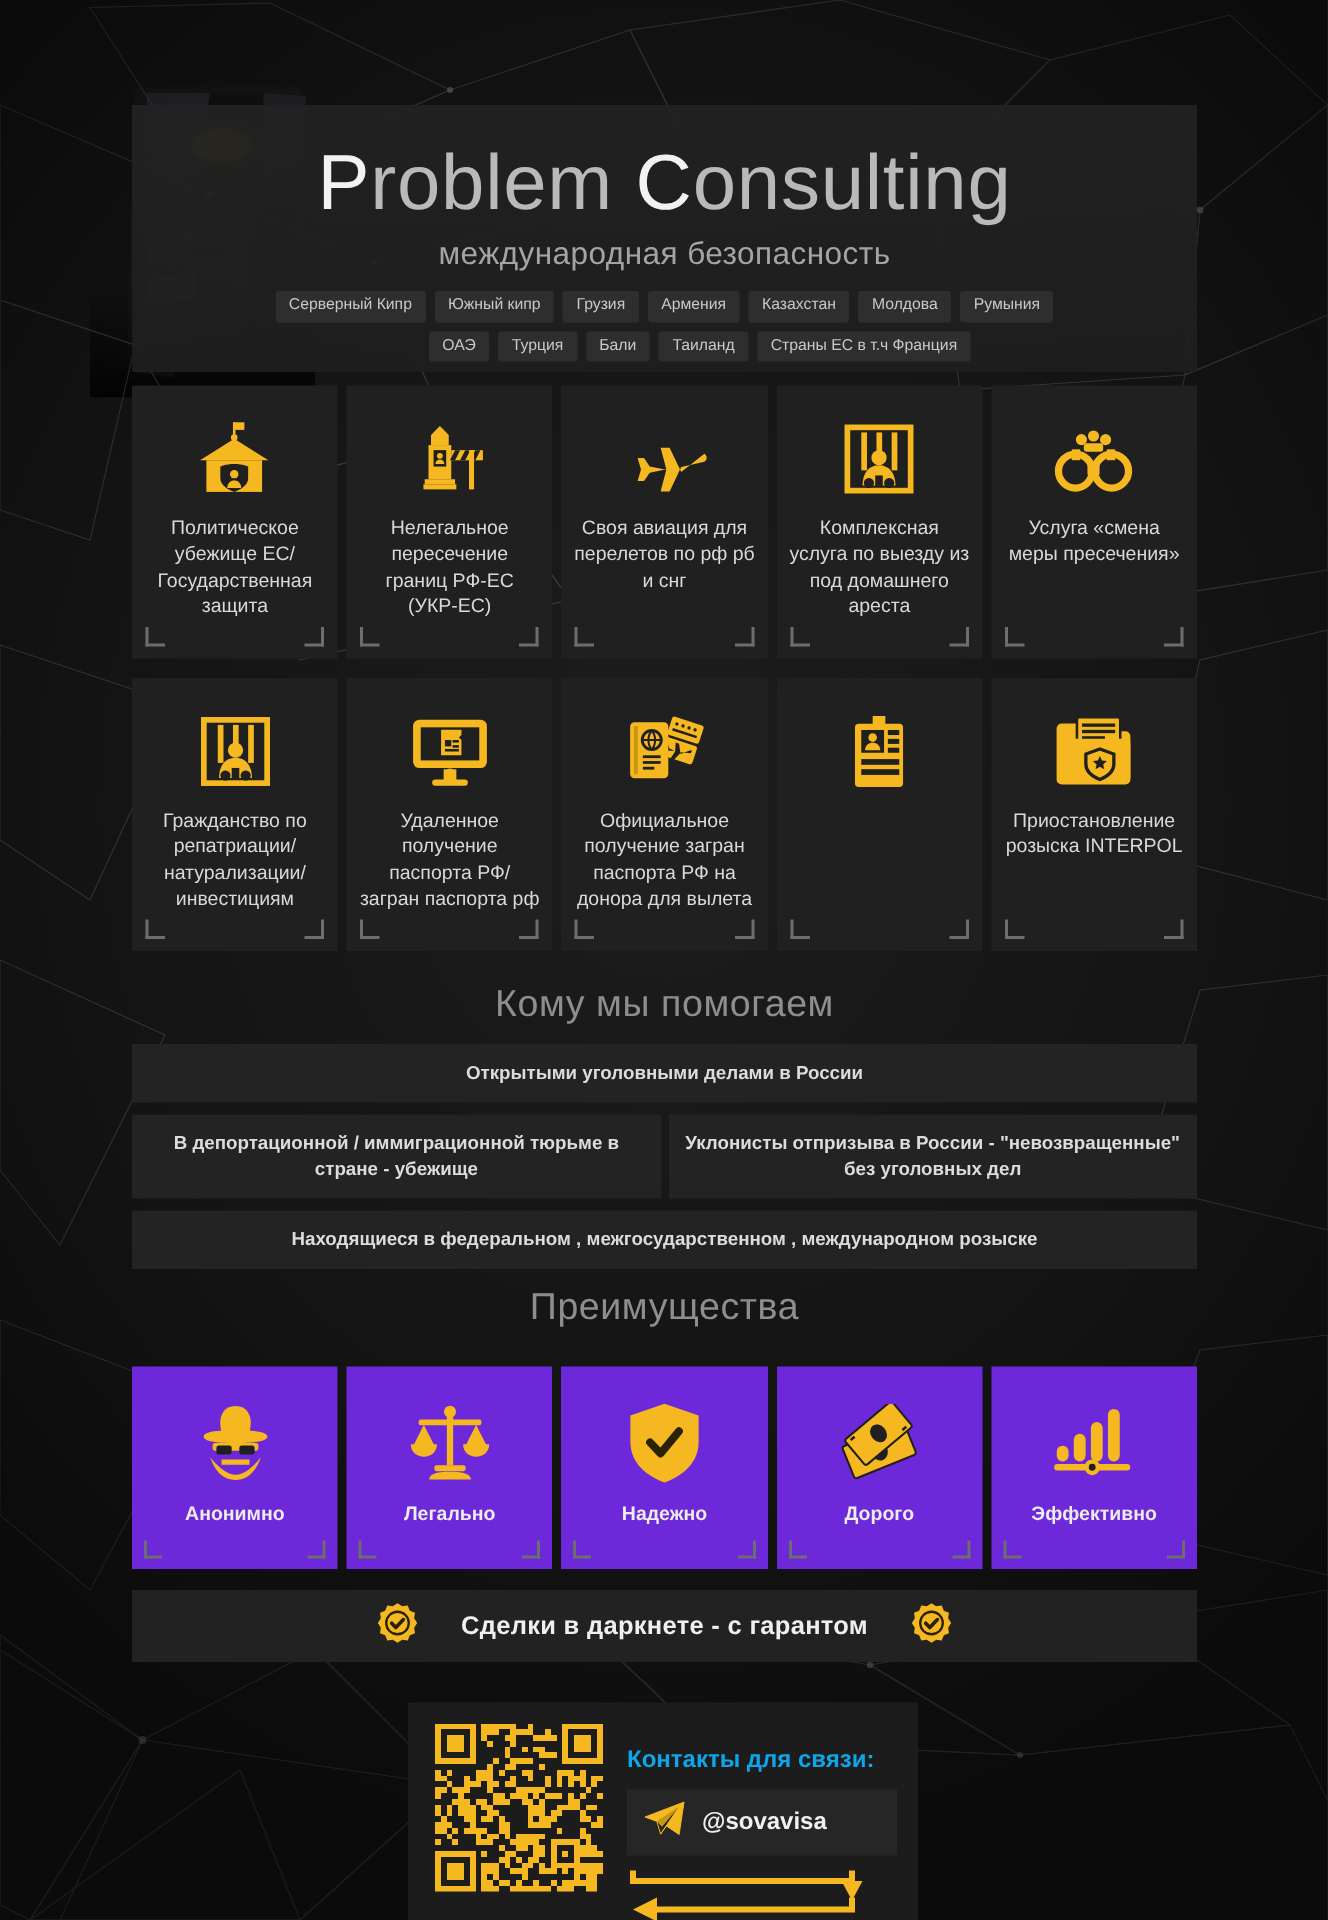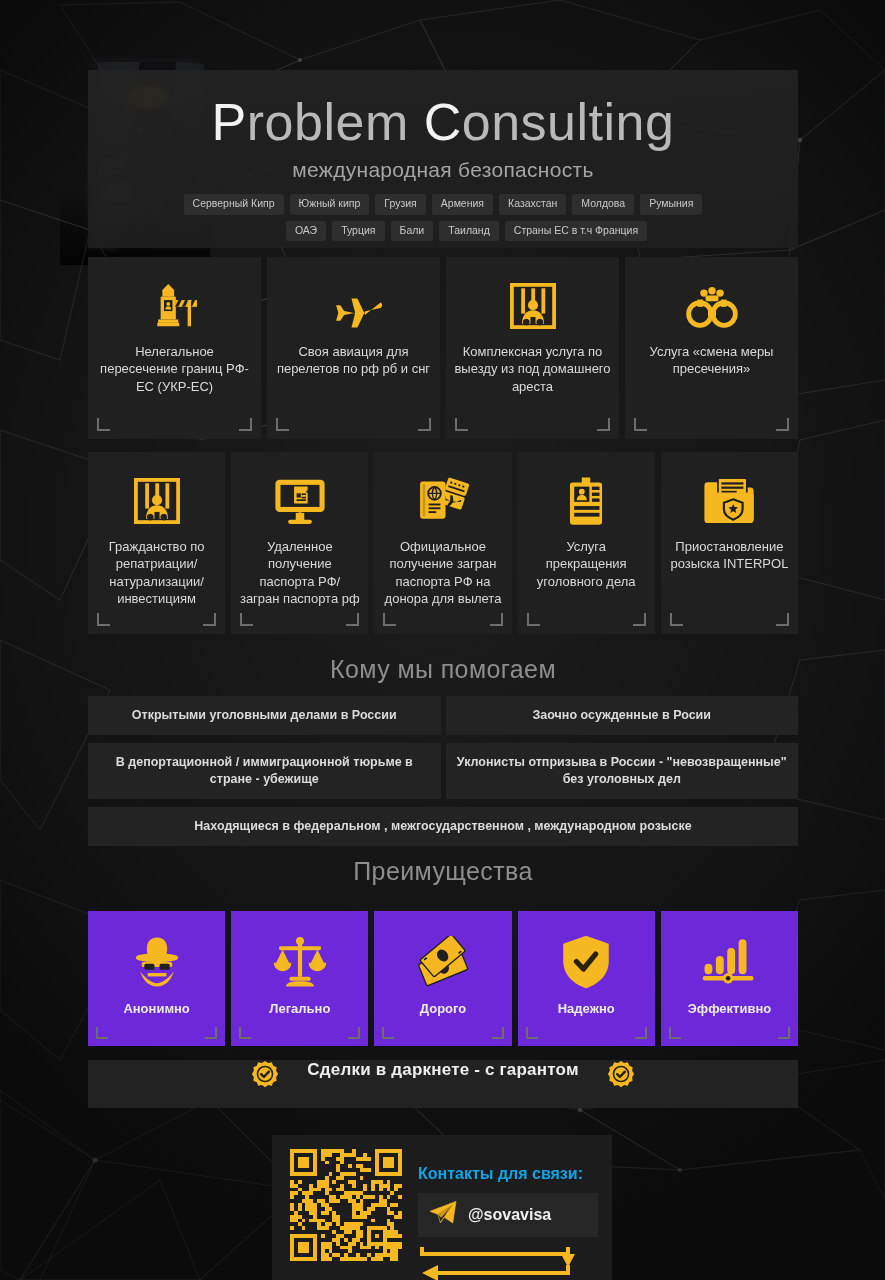--- a/index.html
+++ b/index.html
@@ -201,20 +201,21 @@
   }
   .adv-card .brk.l { left: 8px; border-left-width: 2px; border-bottom-width: 2px; }
   .adv-card .brk.r { right: 8px; border-right-width: 2px; border-bottom-width: 2px; }
 
   
   #guarantee {
     top: 1060px;
     height: 48px;
     background: #222222;
     display: flex;
+    align-items: center;
     justify-content: center;
     gap: 28px;
   }
   #guarantee .g-text {
     font-size: 17px;
     font-weight: 700;
     color: #efefef;
     letter-spacing: 0.2px;
   }
 
@@ -403,20 +404,37 @@
         <span class="tag">Бали</span>
         <span class="tag">Таиланд</span>
         <span class="tag">Страны ЕС в т.ч Франция</span>
       </div>
   </div>
 
   <div id="services-row-1" class="col cardrow">
       <div class="card">
         <div class="ico">
           <svg width="54" height="54" viewBox="0 0 64 64">
+    <rect x="30" y="3" width="9" height="6" fill="#F5B820"></rect>
+            <rect x="30" y="3" width="2" height="11" fill="#F5B820"></rect>
+    <circle cx="31" cy="15" r="2.6" fill="#F5B820"></circle>
+    <path d="M31 16 L58 33 H4 Z" fill="#F5B820"></path>
+    <rect x="9" y="33" width="44" height="25" fill="#F5B820"></rect>
+    <path d="M31 36 c7 0 11 2 11 2 v9 c0 6-6 9-11 11 c-5-2-11-5-11-11 v-9 s4-2 11-2z" fill="#202020"></path>
+    <circle cx="31" cy="44" r="3.3" fill="#F5B820"></circle>
+    <path d="M25.5 55 c0-4 2.6-6 5.5-6 s5.5 2 5.5 6z" fill="#F5B820"></path>
+  </svg>
+        </div>
+        <div class="label">Политическое убежище ЕС/ Государственная защита</div>
+        <span class="brk l"></span>
+        <span class="brk r"></span>
+      </div>
+      <div class="card">
+        <div class="ico">
+          <svg width="54" height="54" viewBox="0 0 64 64">
     <path d="M17 13 L24 6 L31 13 V21 H17 Z" fill="#F5B820"></path>
     <rect x="15" y="21" width="18" height="27" fill="#F5B820"></rect>
     <rect x="19" y="25" width="10" height="13" fill="#202020"></rect>
     <circle cx="24" cy="29.5" r="2.3" fill="#F5B820"></circle>
     <path d="M20.5 36 c0-2.4 1.6-3.6 3.5-3.6 s3.5 1.2 3.5 3.6z" fill="#F5B820"></path>
     <rect x="12" y="48" width="24" height="4" fill="#F5B820"></rect>
     <rect x="11" y="52" width="26" height="4" fill="#F5B820"></rect>
     <rect x="33" y="25" width="25" height="8" fill="#F5B820"></rect>
     <g fill="#202020">
               <path d="M36 25 l4 0 -4 8 -4 0z"></path>
@@ -561,21 +579,20 @@
               <rect x="39" y="15" width="9" height="4"></rect>
               <rect x="39" y="22" width="9" height="4"></rect>
               <rect x="39" y="29" width="9" height="4"></rect>
             </g>
     <g fill="#202020">
               <rect x="18" y="38" width="30" height="4.5"></rect>
               <rect x="18" y="46" width="30" height="4.5"></rect>
             </g>
   </svg>
         </div>
-        <div class="label">Услуга прекращения уголовного дела</div>
         <span class="brk l"></span>
         <span class="brk r"></span>
       </div>
       <div class="card">
         <div class="ico">
           <svg width="56" height="52" viewBox="0 0 66 60">
     <path d="M4 12 a4 4 0 0 1 4-4 h16 l5 6 h29 a4 4 0 0 1 4 4 v34 a4 4 0 0 1 -4 4 H8 a4 4 0 0 1 -4-4z" fill="#F5B820"></path>
     <rect x="20" y="3" width="34" height="24" rx="2" fill="#F5B820" stroke="#202020" stroke-width="2"></rect>
     <g fill="#202020">
               <rect x="24" y="8" width="26" height="2.6"></rect>
@@ -591,21 +608,20 @@
         <span class="brk l"></span>
         <span class="brk r"></span>
       </div>
     </div>
 
   <div id="help-heading" class="col sect-h">Кому мы помогаем</div>
 
   <div id="help-block" class="col">
     <div class="help-row">
       <div class="help-cell">Открытыми уголовными делами в России</div>
-      <div class="help-cell">Заочно осужденные в Росии</div>
     </div>
     <div class="help-row">
       <div class="help-cell tall">В депортационной / иммиграционной тюрьме в стране - убежище</div>
       <div class="help-cell tall">Уклонисты отпризыва в России - "невозвращенные" без уголовных дел</div>
     </div>
     <div class="help-row">
       <div class="help-cell wide">Находящиеся в федеральном , межгосударственном , международном розыске</div>
     </div>
   </div>
 
@@ -641,44 +657,44 @@
     <rect x="19" y="49" width="24" height="4.6" rx="1.8" fill="#F5B820"></rect>
     <path d="M15 60 c0-4 5-6 16-6 s16 2 16 6z" fill="#F5B820"></path>
   </svg>
         </div>
         <div class="label">Легально</div>
         <span class="brk l"></span>
         <span class="brk r"></span>
       </div>
       <div class="adv-card">
         <div class="ico">
+          <svg width="52" height="56" viewBox="0 0 58 64">
+    <path d="M29 2 L55 11 v20 c0 16-12 26-26 31 C15 57 3 47 3 31 V11z" fill="#F5B820"></path>
+    <path d="M18 31.5 l8 8.5 14-17" fill="none" stroke="#2a2205" stroke-width="6" stroke-linecap="round" stroke-linejoin="round"></path>
+  </svg>
+        </div>
+        <div class="label">Надежно</div>
+        <span class="brk l"></span>
+        <span class="brk r"></span>
+      </div>
+      <div class="adv-card">
+        <div class="ico">
           <svg width="58" height="52" viewBox="0 0 68 60">
     <g transform="rotate(-22 34 30)">
       <rect x="6" y="22" width="52" height="27" rx="2" fill="#F5B820" stroke="#202020" stroke-width="1.6"></rect>
       <ellipse cx="32" cy="35.5" rx="6.5" ry="8" fill="#202020"></ellipse>
     </g>
     <g transform="rotate(-40 34 26)">
       <rect x="12" y="10" width="48" height="26" rx="2" fill="#F5B820" stroke="#202020" stroke-width="1.6"></rect>
       <ellipse cx="36" cy="23" rx="6" ry="7.5" fill="#202020"></ellipse>
       <path d="M16 13 l4 0 M56 33 l-4 0" stroke="#202020" stroke-width="2"></path>
     </g>
   </svg>
         </div>
         <div class="label">Дорого</div>
-        <span class="brk l"></span>
-        <span class="brk r"></span>
-      </div>
-      <div class="adv-card">
-        <div class="ico">
-          <svg width="52" height="56" viewBox="0 0 58 64">
-    <path d="M29 2 L55 11 v20 c0 16-12 26-26 31 C15 57 3 47 3 31 V11z" fill="#F5B820"></path>
-    <path d="M18 31.5 l8 8.5 14-17" fill="none" stroke="#2a2205" stroke-width="6" stroke-linecap="round" stroke-linejoin="round"></path>
-  </svg>
-        </div>
-        <div class="label">Надежно</div>
         <span class="brk l"></span>
         <span class="brk r"></span>
       </div>
       <div class="adv-card">
         <div class="ico">
           <svg width="56" height="52" viewBox="0 0 64 58">
     <g fill="#F5B820">
       <rect x="4" y="31" width="9" height="12" rx="4.5"></rect>
       <rect x="17" y="22" width="9" height="21" rx="4.5"></rect>
       <rect x="30" y="13" width="9" height="30" rx="4.5"></rect>

